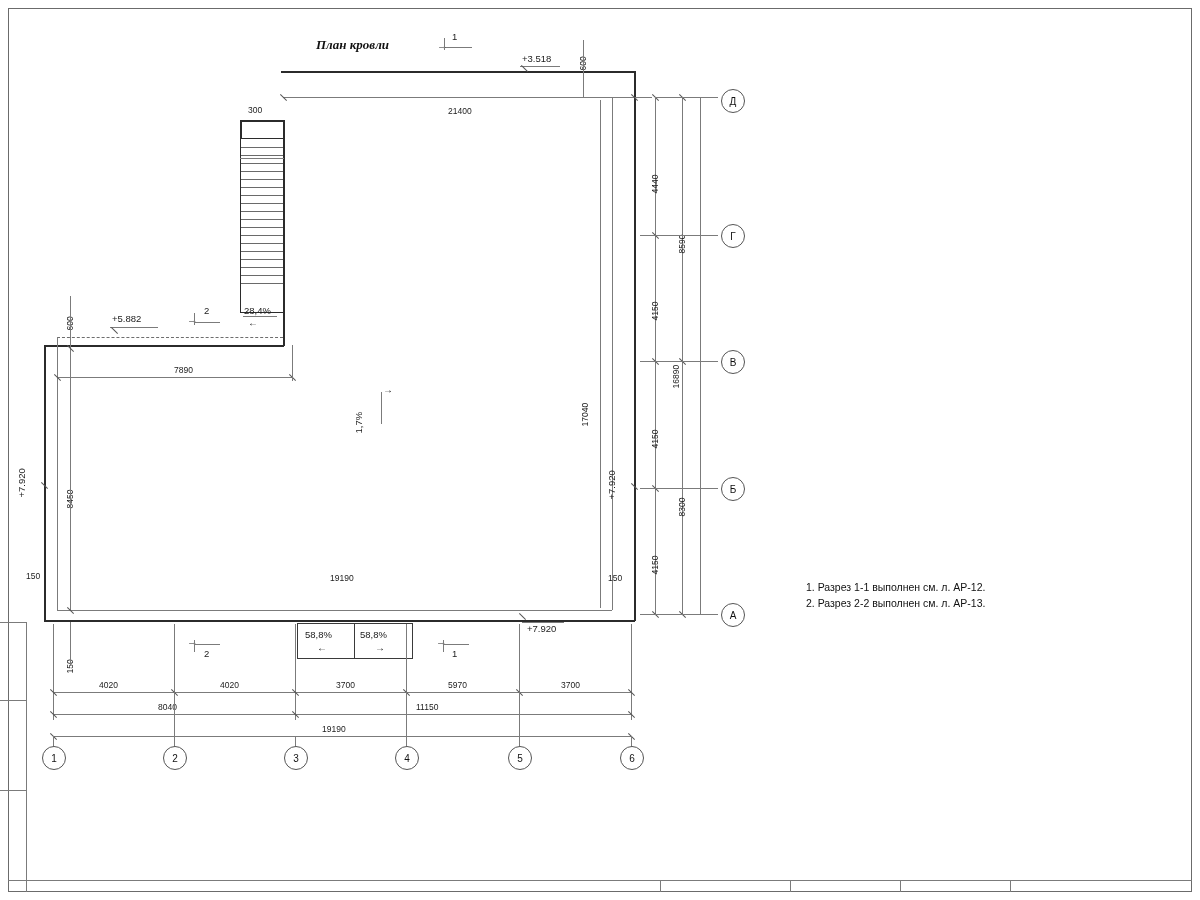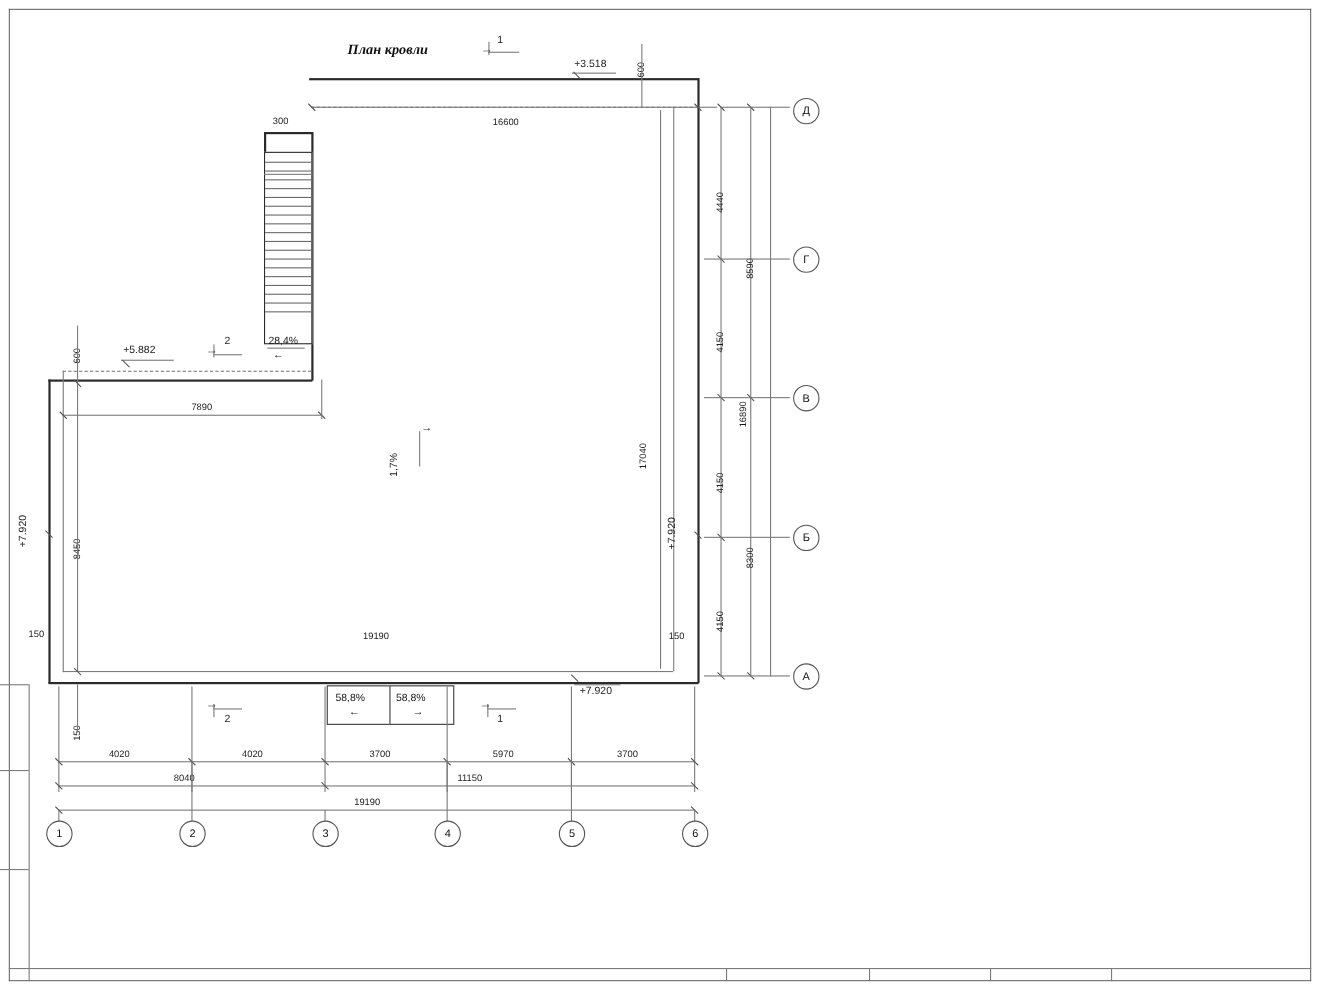--- a/index.html
+++ b/index.html
@@ -220,21 +220,21 @@
   <div class="txt" style="left:204px; top:649px;">2</div>
 
   <div class="ln ln-h" style="left:443px; top:644px; width:26px;"></div>
   <div class="txt" style="left:436px; top:636px; font-size:11px;">→</div>
   <div class="ln ln-v" style="left:443px; top:640px; height:12px;"></div>
   <div class="txt" style="left:452px; top:649px;">1</div>
 
   <div class="txt-s txt vert" style="left:587px; top:62px;">600</div>
   <div class="ln ln-v" style="left:583px; top:40px; height:58px;"></div>
   <div class="txt-s txt" style="left:248px; top:106px;">300</div>
-  <div class="txt-s txt" style="left:448px; top:107px;">16600</div>
+  <div class="txt-s txt" style="left:448px; top:107px;">21400</div>
   <div class="ln ln-h" style="left:283px; top:97px; width:369px;"></div>
   <div class="tick" style="left:279px; top:97px;"></div>
   <div class="tick" style="left:630px; top:97px;"></div>
 
   <div class="txt-s txt vert" style="left:589px; top:418px;">17040</div>
   <div class="ln ln-v" style="left:600px; top:100px; height:508px;"></div>
 
   <div class="ln ln-v" style="left:655px; top:97px; height:518px;"></div>
   <div class="tick" style="left:651px; top:97px;"></div>
   <div class="tick" style="left:651px; top:235px;"></div>
@@ -324,14 +324,18 @@
   <div class="circ" style="left:163px; top:746px;">2</div>
   <div class="ln ln-v" style="left:295px; top:736px; height:12px;"></div>
   <div class="circ" style="left:284px; top:746px;">3</div>
   <div class="ln ln-v" style="left:406px; top:692px; height:56px;"></div>
   <div class="circ" style="left:395px; top:746px;">4</div>
   <div class="ln ln-v" style="left:519px; top:692px; height:56px;"></div>
   <div class="circ" style="left:508px; top:746px;">5</div>
   <div class="ln ln-v" style="left:631px; top:736px; height:12px;"></div>
   <div class="circ" style="left:620px; top:746px;">6</div>
 
+  <div class="notes" style="left:806px; top:580px;">
+    <div>1. Разрез 1-1 выполнен см. л. АР-12.</div>
+    <div>2. Разрез 2-2 выполнен см. л. АР-13.</div>
+  </div>
 
 </div>
 
 </body></html>

